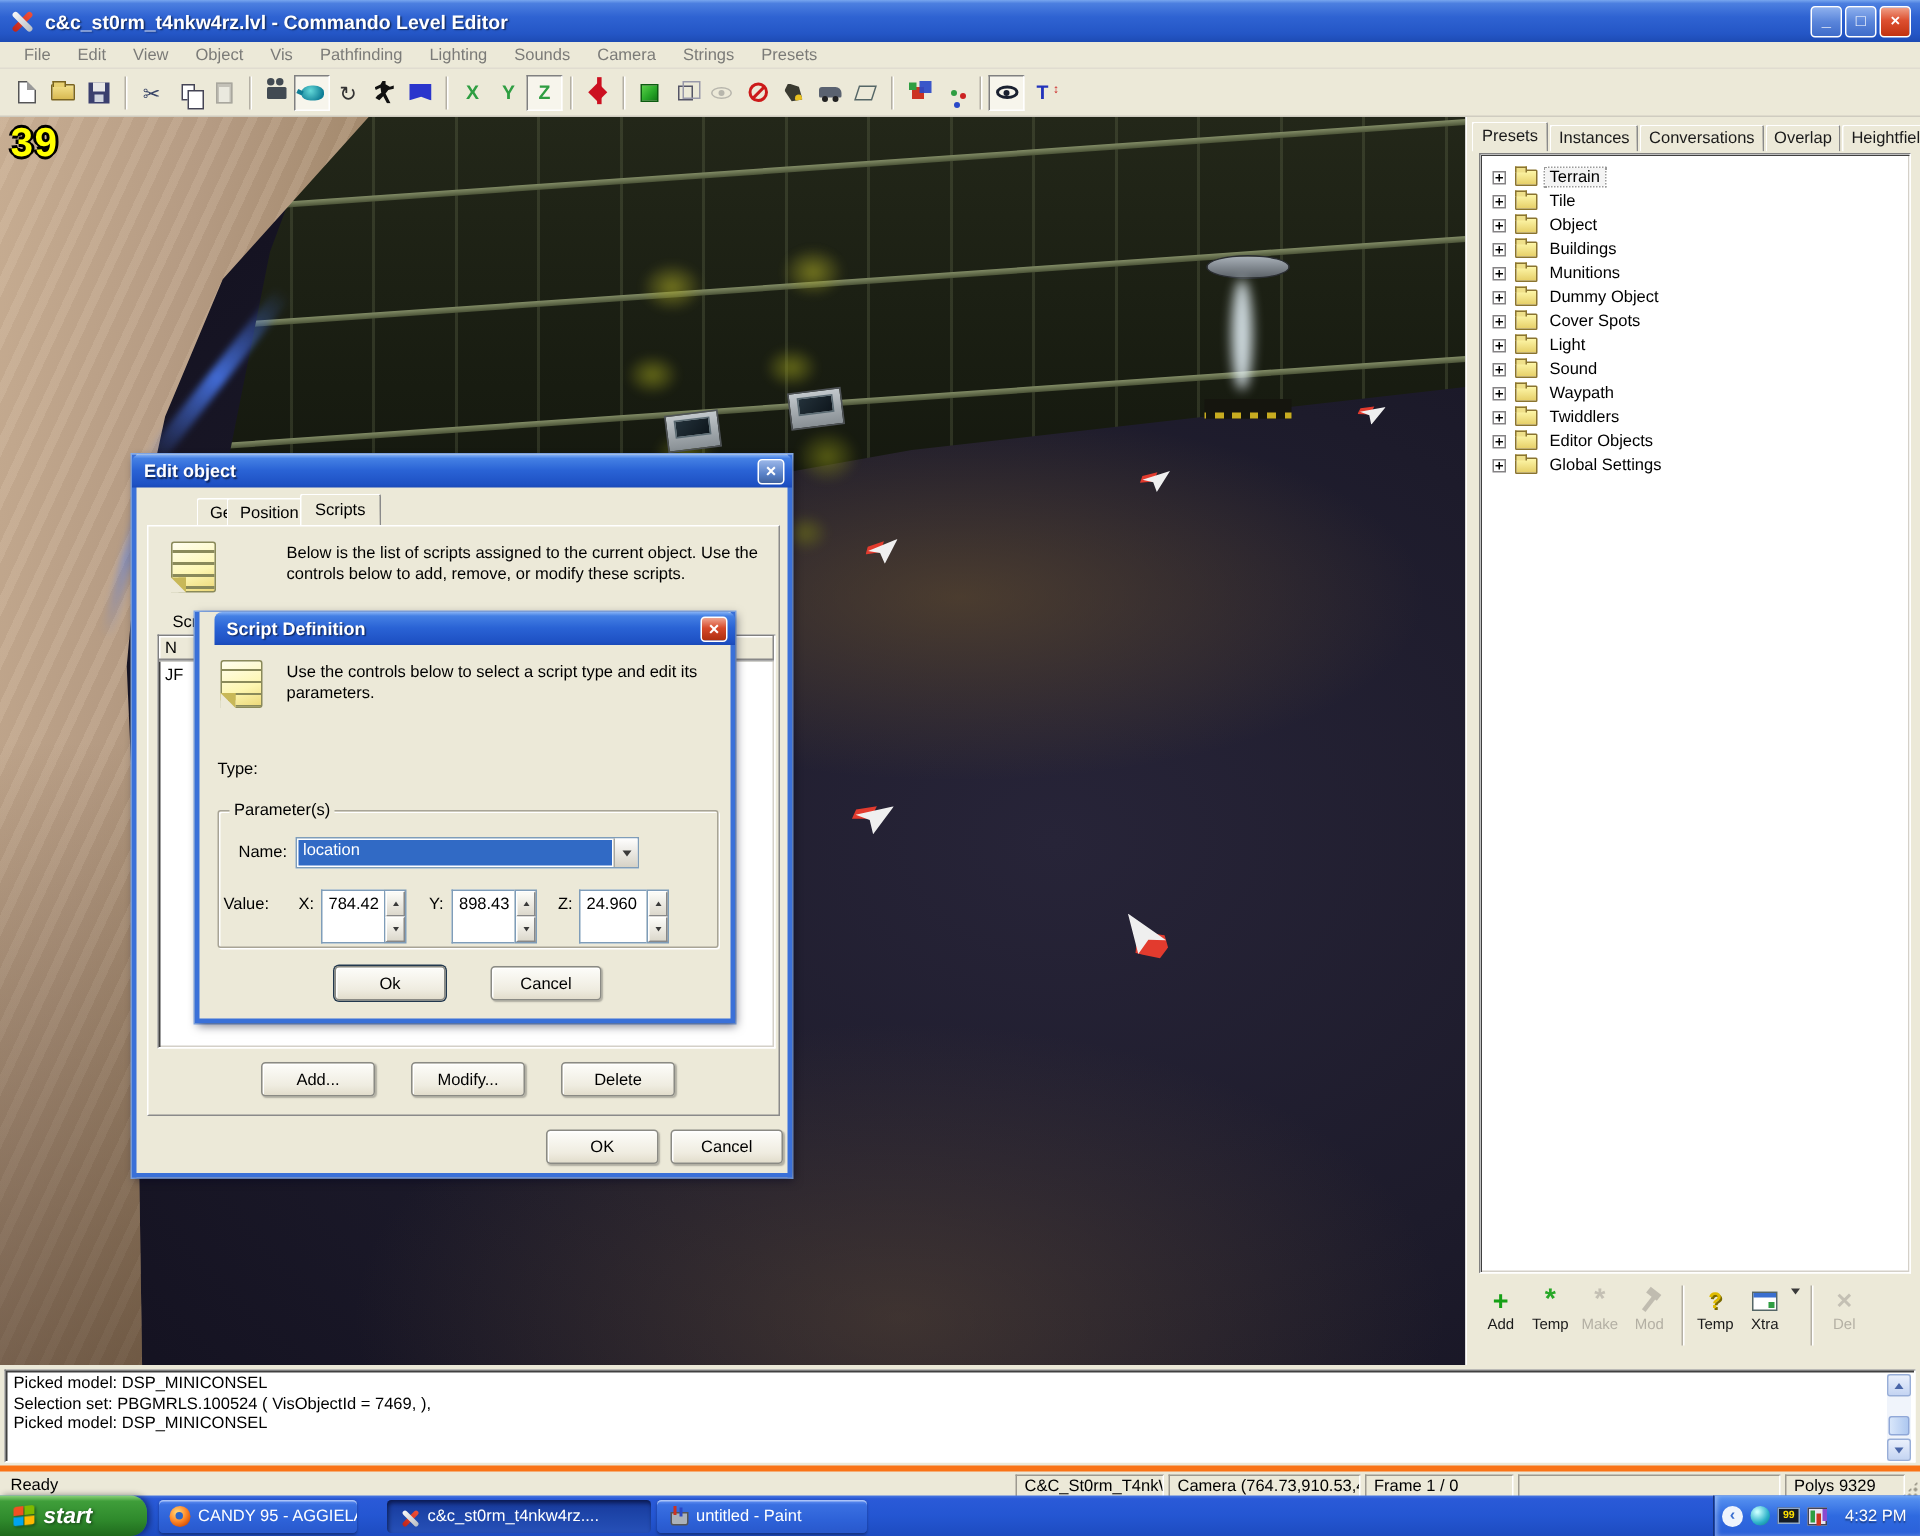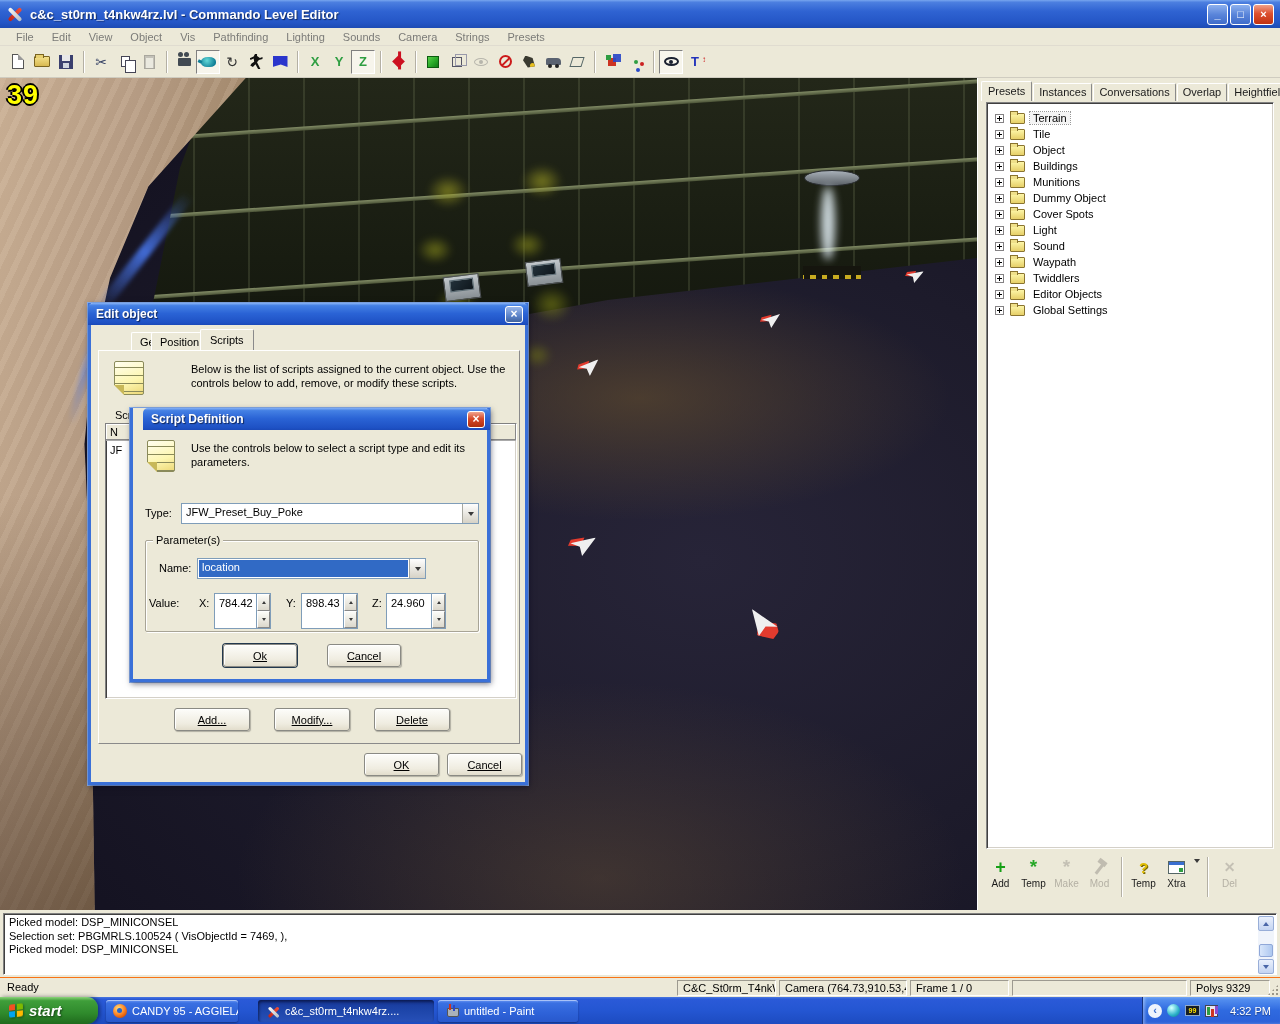--- a/index.html
+++ b/index.html
@@ -162,21 +162,21 @@
   
   #log { left:3px; top:913px; width:1274px; height:62px; background:#fff;
     border:1px solid; border-color:#808080 #fff #fff #808080; box-shadow:inset 1px 1px 0 #404040;
     font-size:11px; color:#000; padding:2px 20px 0 5px; line-height:13.5px; }
   #logscroll { position:absolute; right:2px; top:2px; width:16px; height:58px; background:#f0f4fb; }
   .sbtn { height:15px; background:linear-gradient(180deg,#eaf0fc,#c4d4f2); border:1px solid #98aed8; border-radius:2px;
     display:flex; align-items:center; justify-content:center; }
   .sbtn .tri-up { border-bottom-color:#4a66a8; } .sbtn .tri-dn { border-top-color:#4a66a8; }
   #sthumb { position:absolute; left:1px; right:1px; top:28px; height:13px; border:1px solid #90a8d8; border-radius:2px;
     background:linear-gradient(90deg,#d8e6fa,#aec8f0); }
-  #statusbar { left:0; top:977px; width:1280px; height:20px; background:#ECE9D8; border-top:1px solid #f97316; }
+  #statusbar { left:0; top:977px; width:1280px; height:20px; background:#ECE9D8; border-top:4px solid #f97316; }
   #ready { position:absolute; left:7px; top:3px; font-size:11px; color:#000; }
   .spanel { position:absolute; top:2px; height:16px; border:1px solid; border-color:#9d9a90 #fff #fff #9d9a90;
     font-size:11px; color:#000; padding:1px 0 0 5px; white-space:nowrap; overflow:hidden; }
   #grip { position:absolute; right:1px; top:6px; width:12px; height:12px;
     background-image:radial-gradient(#9a9688 1px, transparent 1.4px); background-size:4px 4px;
     clip-path:polygon(100% 0,100% 100%,0 100%); }
   #taskbar { left:0; top:997px; width:1280px; height:27px;
     background:linear-gradient(180deg,#4b78e0 0%,#2a5ad8 8%,#2456d2 50%,#1d4bc0 100%); }
   #startbtn { position:absolute; left:0; top:0; width:98px; height:27px; border-radius:0 11px 11px 0;
     background:linear-gradient(180deg,#8cd47a 0%,#3f9e3a 14%,#2f8a2c 60%,#1f6a1d 100%);
@@ -234,21 +234,21 @@
   .tabpage { position:absolute; border:1px solid; border-color:#fff #8a8a8a #8a8a8a #fff; background:#ECE9D8; }
   .note-icon { position:absolute; width:30px; height:34px;
     background:repeating-linear-gradient(180deg, transparent 0 5px, #8a8a5a 5px 6.5px, transparent 6.5px 8px),
                linear-gradient(160deg,#fffef0 0%,#fdf6b0 60%,#ecd878 100%);
     border:1px solid #8a8a5a; border-radius:2px 2px 2px 0; }
   .note-icon:before { content:""; position:absolute; left:-1px; bottom:-1px;
     border:5px solid #c8b858; border-left-color:#ECE9D8; border-bottom-color:#ECE9D8; }
   .dlg-text { position:absolute; font-size:11px; color:#000; line-height:13.5px; }
   .btn { position:absolute; font-size:11px; color:#000; display:flex; align-items:center; justify-content:center;
     background:linear-gradient(180deg,#fdfdfa 0%,#efece0 70%,#e2ddcc 100%);
-    border:1px solid #8a8a84; border-radius:3px; box-shadow:inset 1px 1px 0 #fff, 1px 1px 1px rgba(40,40,40,.3);text-decoration:underline; }
+    border:1px solid #8a8a84; border-radius:3px; box-shadow:inset 1px 1px 0 #fff, 1px 1px 1px rgba(40,40,40,.3); }
   .btn.default { box-shadow:0 0 0 1px #22384e, inset 1px 1px 0 #fff; }
   .sunken-list { position:absolute; background:#fff; border:1px solid; border-color:#808080 #fff #fff #808080;
     box-shadow:inset 1px 1px 0 #404040, inset -1px -1px 0 #d4d0c8; overflow:hidden;}
   .list-header { height:17px; background:#ECE9D8; border-bottom:1px solid #aaa;
     font-size:11px; padding:2px 4px; color:#000; box-shadow:inset -1px -1px 0 #888, inset 1px 1px 0 #fff; width:100%; }
   .list-row { font-size:11px; color:#000; padding:3px 4px; }
   .combo { position:absolute; display:flex; background:#fff; border:1px solid #7f9db9; }
   .combo .cfld { flex:1; font-size:11px; color:#000; padding:2px 4px 0; white-space:nowrap; overflow:hidden; }
   .combo .cfld.selected { background:#316AC5; color:#fff; margin:1px; padding:1px 3px 0; }
   .combo .cbtn { width:16px; background:linear-gradient(180deg,#fefefe,#d6d2c6); border-left:1px solid #a8a8a0;
@@ -578,26 +578,20 @@
   </div>
 
   <div class="luna-win" style="left:130px; top:408px; width:360px; height:274px; z-index:20;padding-left:13px;">
     <div class="luna-title">
       <span class="ttext">Script Definition</span>
       <div class="xbtn red"></div>
     </div>
     <div class="note-icon" style="left:14px; top:32px; width:28px; height:32px;"></div>
     <div class="dlg-text" style="left:58px; top:34px; width:288px;">Use the controls below to select a script type and edit its parameters.</div>
     <div class="dlg-label" style="left:12px; top:99px;">Type:</div>
-    <div class="combo" style="left:48px; top:95px; width:298px; height:21px;">
-      <span class="cfld">JFW_Preset_Buy_Poke</span>
-      <span class="cbtn">
-          <span class="tri-dn"></span>
-        </span>
-    </div>
     <div class="groupbox" style="left:12px; top:132px; width:334px; height:92px;"></div>
     <div class="grouplabel" style="left:20px; top:126px;">Parameter(s)</div>
     <div class="dlg-label" style="left:26px; top:154px;">Name:</div>
     <div class="combo" style="left:64px; top:150px; width:229px; height:21px;">
       <span class="cfld selected">location</span>
       <span class="cbtn">
           <span class="tri-dn"></span>
         </span>
     </div>
     <div class="dlg-label" style="left:16px; top:189px;">Value:</div>

